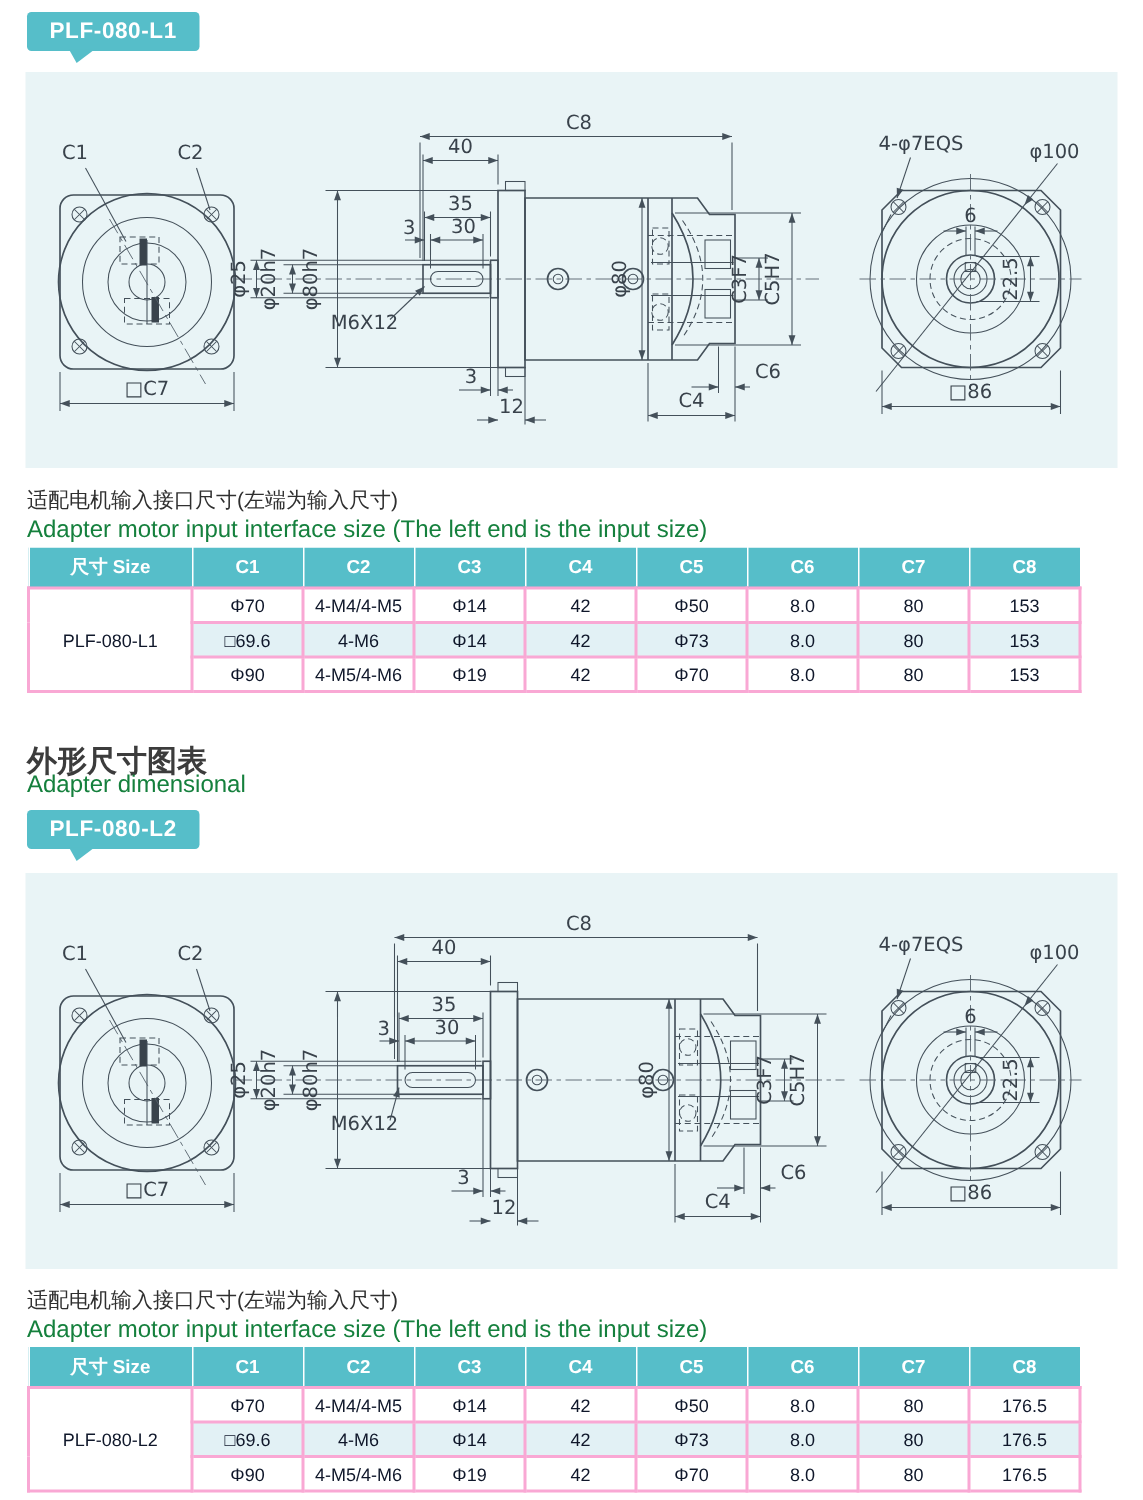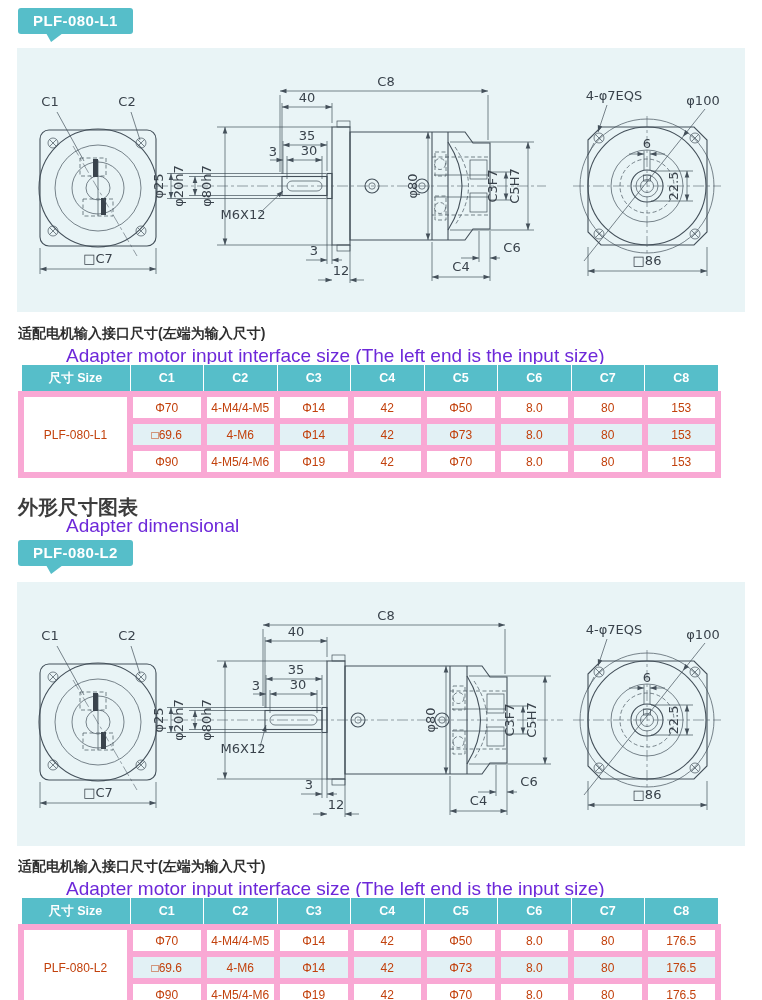--- a/index.html
+++ b/index.html
@@ -7,31 +7,31 @@
   body{font-family:"Liberation Sans",sans-serif;}
   .page{position:relative;width:762px;height:1000px;background:#ffffff;overflow:hidden;}
 
   .badge{position:absolute;left:18px;background:#56bec9;color:#fff;font-weight:bold;
          font-size:15px;line-height:26px;height:26px;padding:0 15px;border-radius:3px;letter-spacing:.4px;}
   .badge .tail{position:absolute;left:28px;bottom:-8px;width:17px;height:9px;background:#56bec9;
          clip-path:polygon(0 0,100% 0,30% 100%);}
 
   .draw-area{position:absolute;left:17px;width:728px;height:264px;background:#e9f4f6;}
 
-  .cap-cn{position:absolute;left:18px;font-size:14px;color:#2f2f2f;font-weight:bold;}
-  .cap-en{position:absolute;left:18px;font-size:19px;color:#6d28d9;margin-left:48px;}
+  .cap-cn{position:absolute;left:18px;font-size:14px;color:#2f2f2f;}
+  .cap-en{position:absolute;left:18px;font-size:16px;color:#15803d;}
   .h-cn{position:absolute;left:18px;font-size:20px;font-weight:bold;color:#3c3c3c;}
 
   table.dim-table{position:absolute;left:18px;width:703px;border-collapse:collapse;
          table-layout:fixed;font-size:12px;}
   table.dim-table th{background:#56bec9;color:#fff;font-weight:bold;height:24px;
          border:1px solid #ffffff;font-size:12.5px;}
   table.dim-table th:first-child{width:106px;}
-  table.dim-table td{border:6px solid #f9a8d4;text-align:center;height:19px;
-         color:#c2410c;background:#fff;font-size:12px;}
+  table.dim-table td{border:2px solid #f9a8d4;text-align:center;height:19px;
+         color:#0f172a;background:#fff;font-size:12px;}
   table.dim-table tr.alt td{background:#e2f1f5;}
 
   svg .ln{fill:none;stroke:#44505a;stroke-width:1.1;}
   svg .thin{fill:none;stroke:#44505a;stroke-width:.7;}
   svg .dim{fill:none;stroke:#44505a;stroke-width:.7;}
   svg .dash{fill:none;stroke:#44505a;stroke-width:.7;stroke-dasharray:4 2.5;}
   svg .cl{fill:none;stroke:#55616b;stroke-width:.6;stroke-dasharray:11 3 3 3;}
   svg .ah{fill:#44505a;stroke:none;}
   svg .fill{fill:#39434c;stroke:none;}
   svg text.dt{font-family:"DejaVu Sans","Liberation Sans",sans-serif;font-size:13px;fill:#39424b;}

